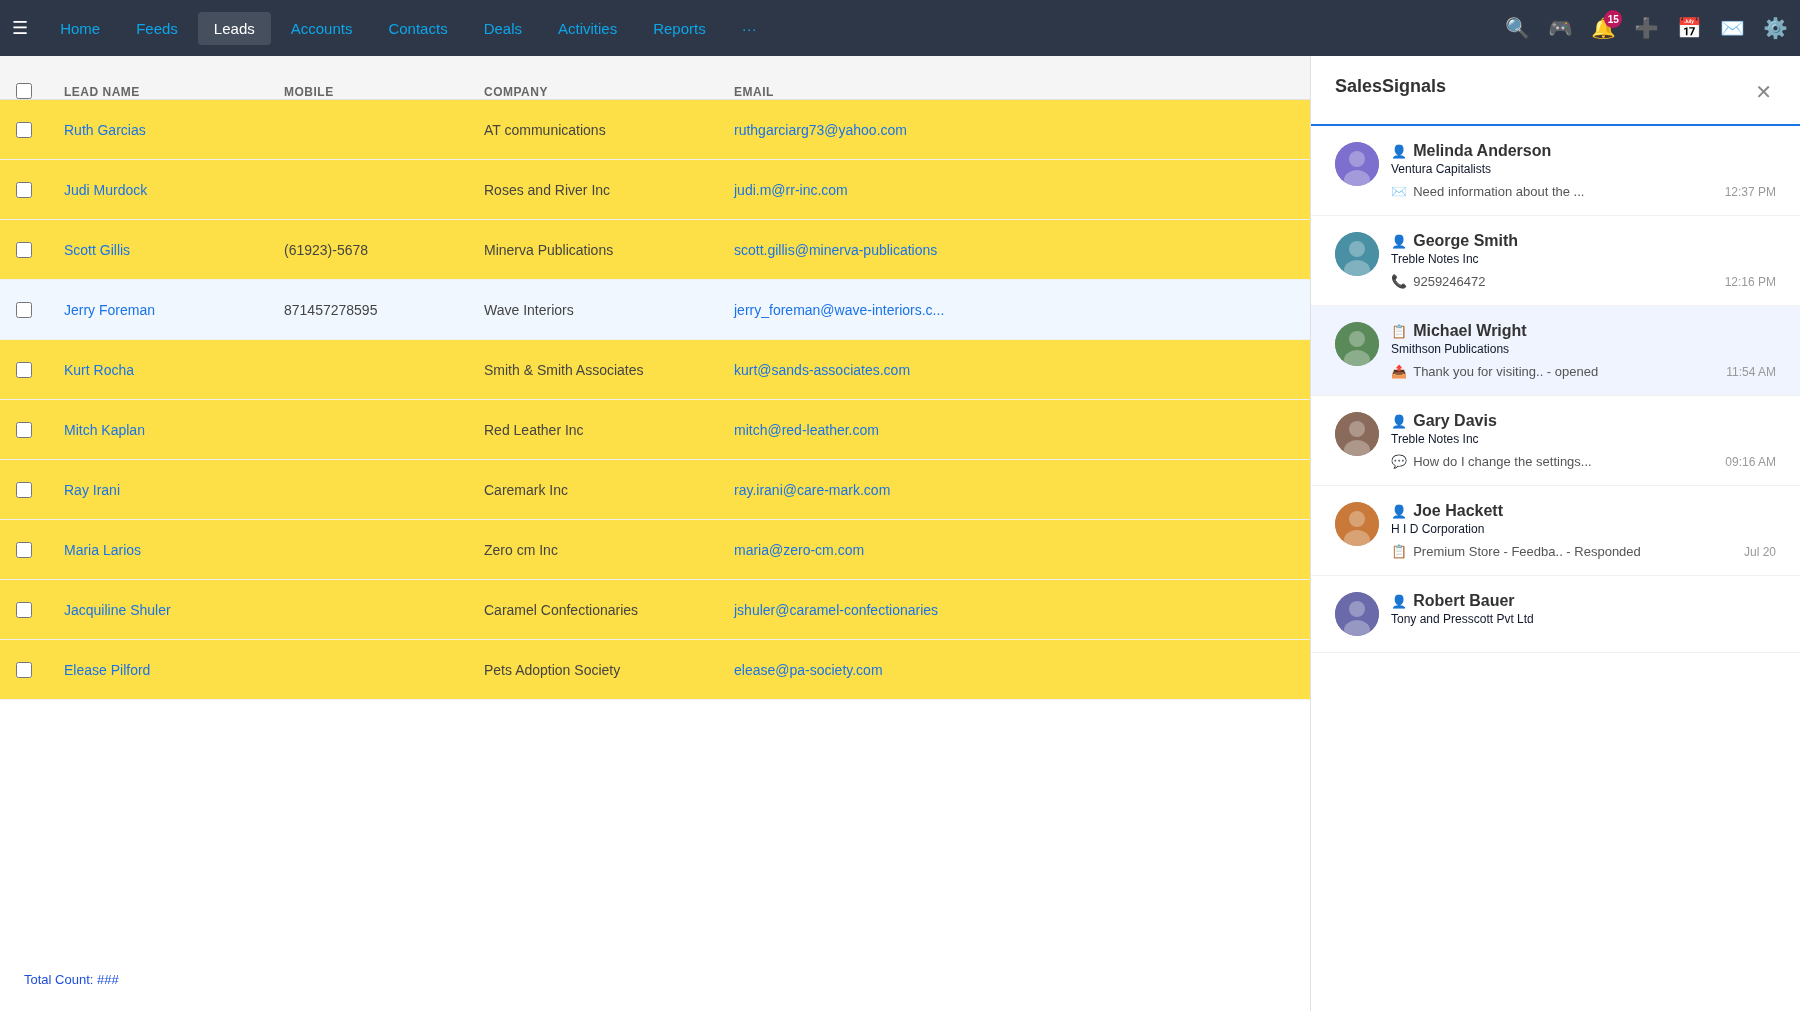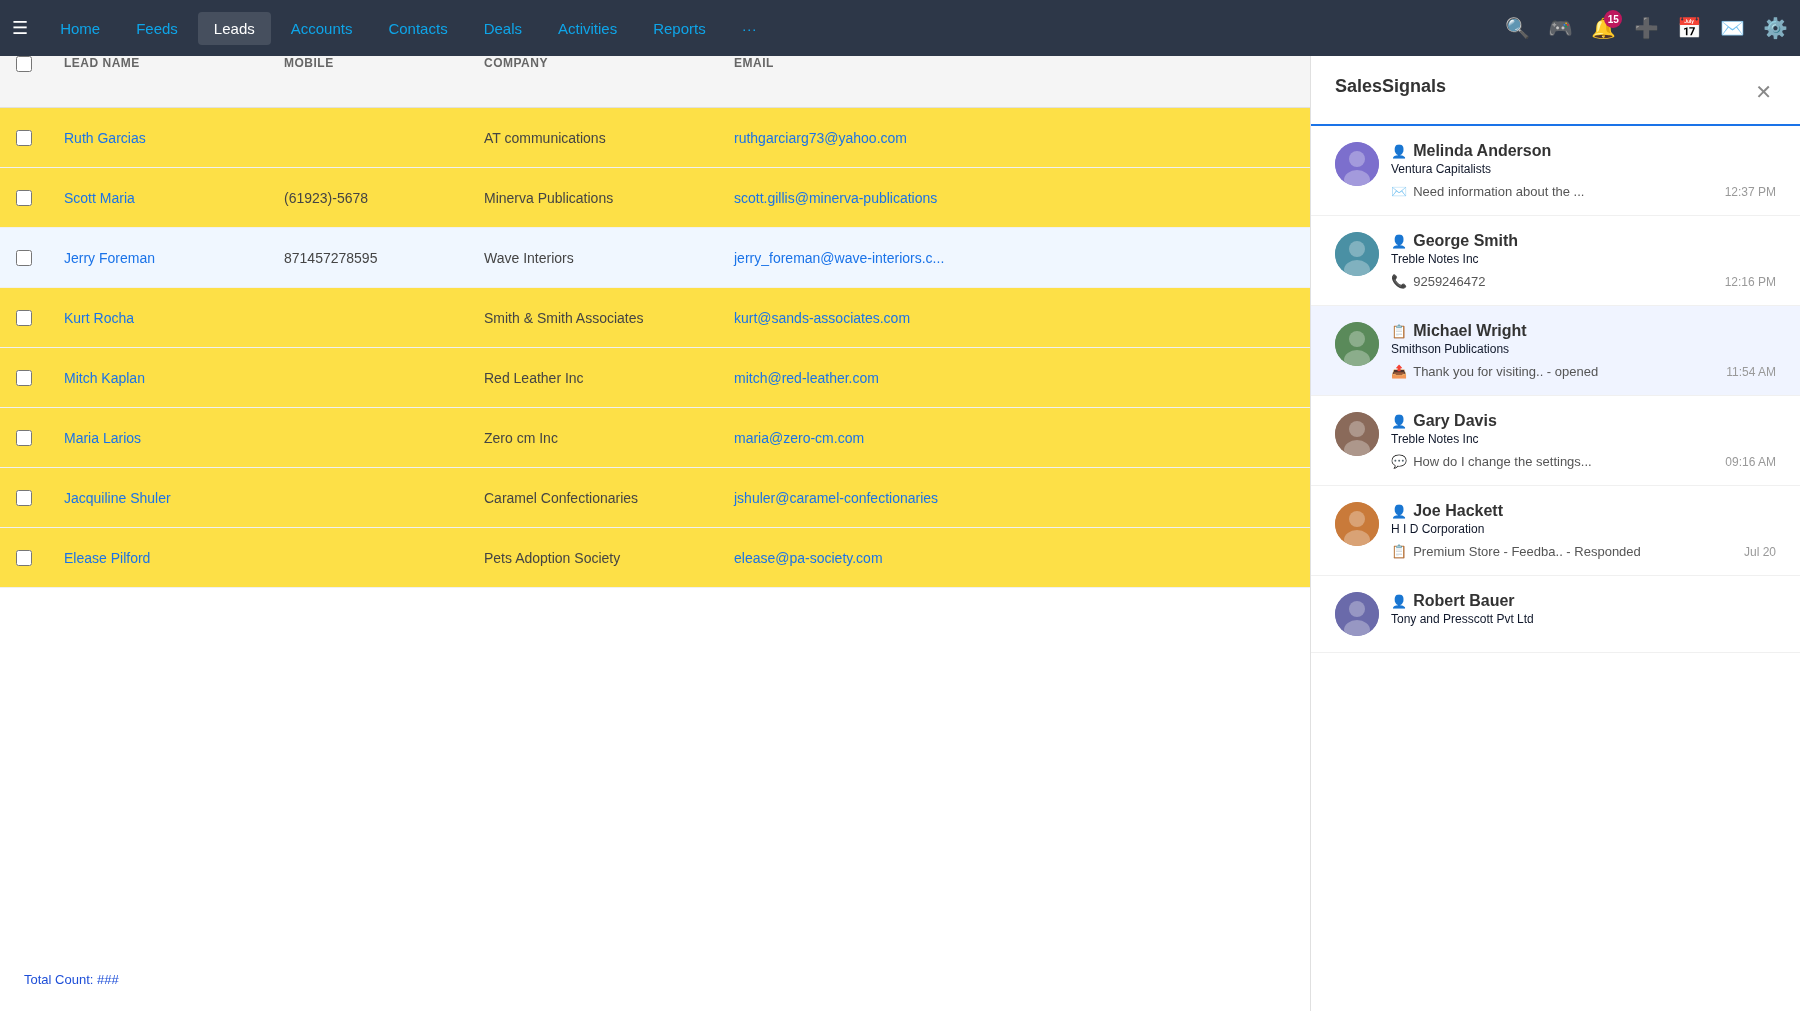--- a/index.html
+++ b/index.html
@@ -56,24 +56,24 @@
       position: relative;
     }
 
     .table-wrapper {
       width: 100%;
       height: 100%;
     }
 
     .table-header {
       display: flex;
-      align-items: flex-start;
+      align-items: flex-end;
       background: #f5f5f5;
       border-bottom: 1px solid #e0e0e0;
-      height: 52px;
+      height: 44px;
       padding: 0 16px;
     }
 
     .th {
       font-size: 12px;
       font-weight: 600;
       color: #666;
       letter-spacing: 0.5px;
       text-transform: uppercase;
     }
@@ -250,26 +250,35 @@
       <div class="table-row">
         <div class="row-check col-check">
             <input type="checkbox" style="">
           </div>
         <div class="row-name col-name"><span class="lead-link">Ruth Garcias</span></div>
         <div class="row-mobile col-mobile"></div>
         <div class="row-company col-company">AT communications</div>
         <div class="row-email col-email"><span class="email-link">ruthgarciarg73@yahoo.com</span></div>
       </div>
 
-
-      <div class="table-row">
-        <div class="row-check col-check">
-            <input type="checkbox" style="">
-          </div>
-        <div class="row-name col-name"><span class="lead-link">Scott Maria</span></div>
+      <div class="table-row">
+        <div class="row-check col-check">
+            <input type="checkbox" style="">
+          </div>
+        <div class="row-name col-name"><span class="lead-link">Judi Murdock</span></div>
+        <div class="row-mobile col-mobile"></div>
+        <div class="row-company col-company">Roses and River Inc</div>
+        <div class="row-email col-email"><span class="email-link">judi.m@rr-inc.com</span></div>
+      </div>
+
+      <div class="table-row">
+        <div class="row-check col-check">
+            <input type="checkbox" style="">
+          </div>
+        <div class="row-name col-name"><span class="lead-link">Scott Gillis</span></div>
         <div class="row-mobile col-mobile">(61923)-5678</div>
         <div class="row-company col-company">Minerva Publications</div>
         <div class="row-email col-email"><span class="email-link">scott.gillis@minerva-publications</span></div>
       </div>
 
       <div class="table-row highlighted">
         <div class="row-check col-check">
             <input type="checkbox" style="">
           </div>
         <div class="row-name col-name"><span class="lead-link">Jerry Foreman</span></div>
@@ -291,20 +300,29 @@
       <div class="table-row">
         <div class="row-check col-check">
             <input type="checkbox" style="">
           </div>
         <div class="row-name col-name"><span class="lead-link">Mitch Kaplan</span></div>
         <div class="row-mobile col-mobile"></div>
         <div class="row-company col-company">Red Leather Inc</div>
         <div class="row-email col-email"><span class="email-link">mitch@red-leather.com</span></div>
       </div>
 
+      <div class="table-row">
+        <div class="row-check col-check">
+            <input type="checkbox" style="">
+          </div>
+        <div class="row-name col-name"><span class="lead-link">Ray Irani</span></div>
+        <div class="row-mobile col-mobile"></div>
+        <div class="row-company col-company">Caremark Inc</div>
+        <div class="row-email col-email"><span class="email-link">ray.irani@care-mark.com</span></div>
+      </div>
 
       <div class="table-row">
         <div class="row-check col-check">
             <input type="checkbox" style="">
           </div>
         <div class="row-name col-name"><span class="lead-link">Maria Larios</span></div>
         <div class="row-mobile col-mobile"></div>
         <div class="row-company col-company">Zero cm Inc</div>
         <div class="row-email col-email"><span class="email-link">maria@zero-cm.com</span></div>
       </div>

